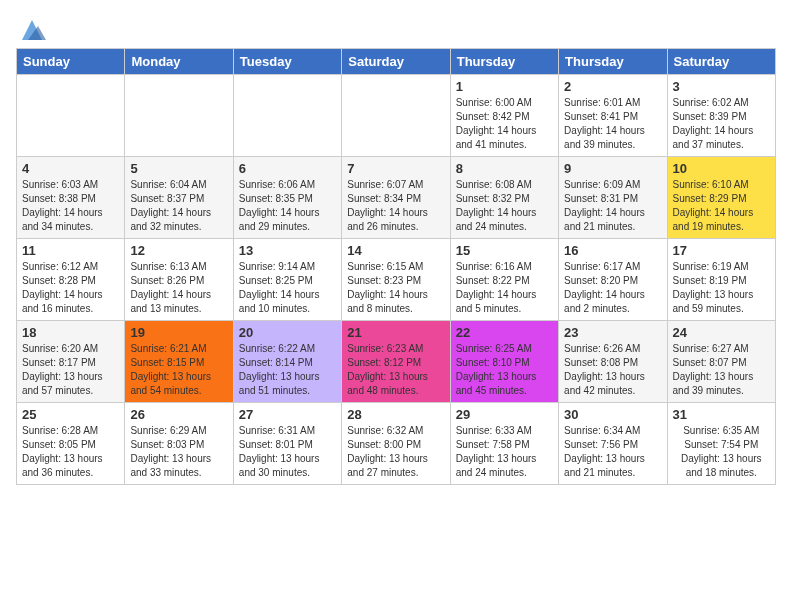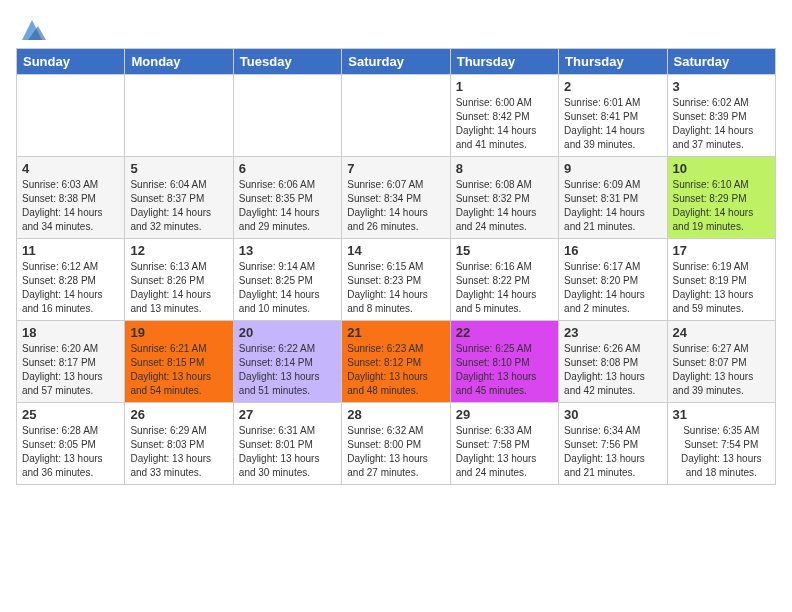--- a/index.html
+++ b/index.html
@@ -194,21 +194,21 @@
 Daylight: 14 hours
 and 24 minutes.</div>
           </td>
           <td style="background: rgb(245, 245, 245);">
             <span class="day-number">9</span>
             <div class="day-info" style="white-space: pre-line;">Sunrise: 6:09 AM
 Sunset: 8:31 PM
 Daylight: 14 hours
 and 21 minutes.</div>
           </td>
-          <td style="background: #bef264;">
+          <td style="background: #fde047;">
             <span class="day-number">10</span>
             <div class="day-info" style="white-space: pre-line;">Sunrise: 6:10 AM
 Sunset: 8:29 PM
 Daylight: 14 hours
 and 19 minutes.</div>
           </td>
         </tr>
         <tr>
           <td>
             <span class="day-number">11</span>
@@ -275,21 +275,21 @@
 Daylight: 13 hours
 and 54 minutes.</div>
           </td>
           <td style="background: #c4b5fd;">
             <span class="day-number">20</span>
             <div class="day-info" style="white-space: pre-line;">Sunrise: 6:22 AM
 Sunset: 8:14 PM
 Daylight: 13 hours
 and 51 minutes.</div>
           </td>
-          <td style="background: #f97316;">
+          <td style="background: #ec4899;">
             <span class="day-number">21</span>
             <div class="day-info" style="white-space: pre-line;">Sunrise: 6:23 AM
 Sunset: 8:12 PM
 Daylight: 13 hours
 and 48 minutes.</div>
           </td>
           <td style="background: #d946ef;">
             <span class="day-number">22</span>
             <div class="day-info" style="white-space: pre-line;">Sunrise: 6:25 AM
 Sunset: 8:10 PM

